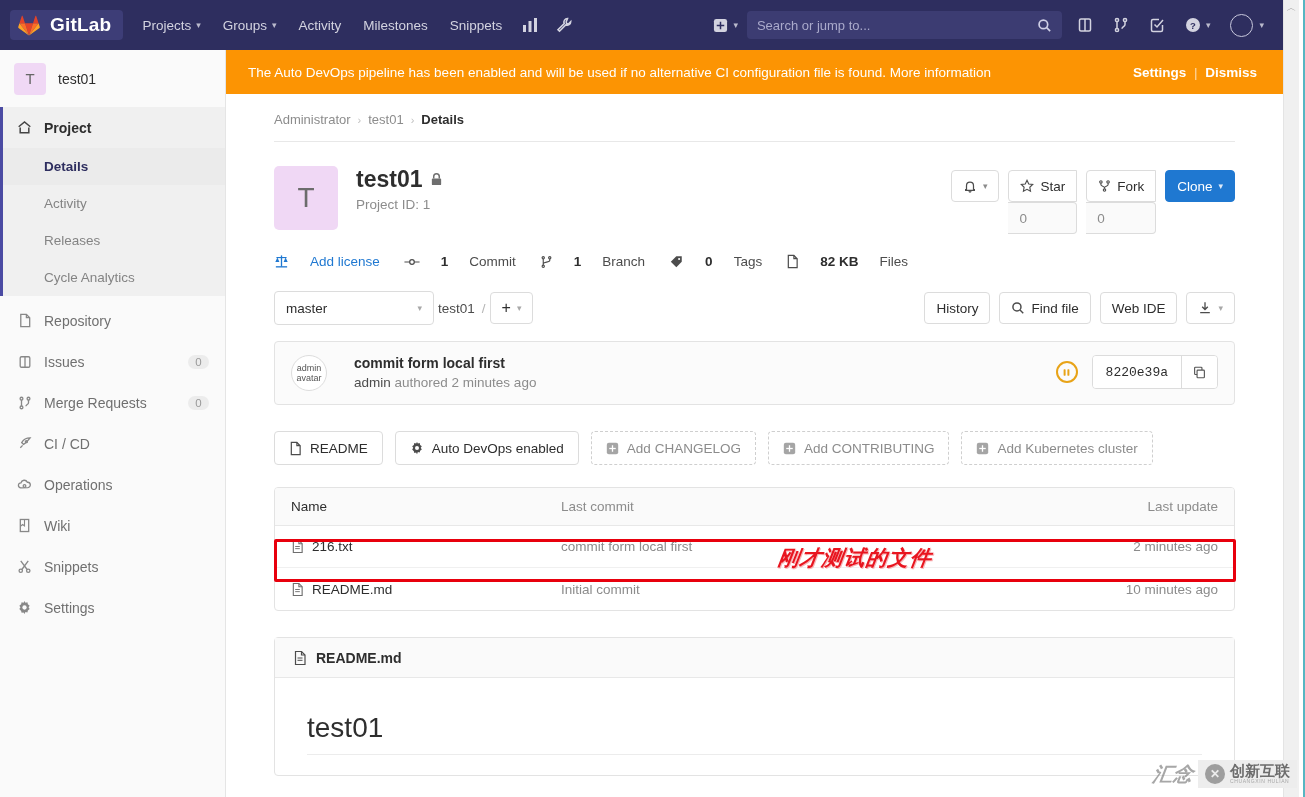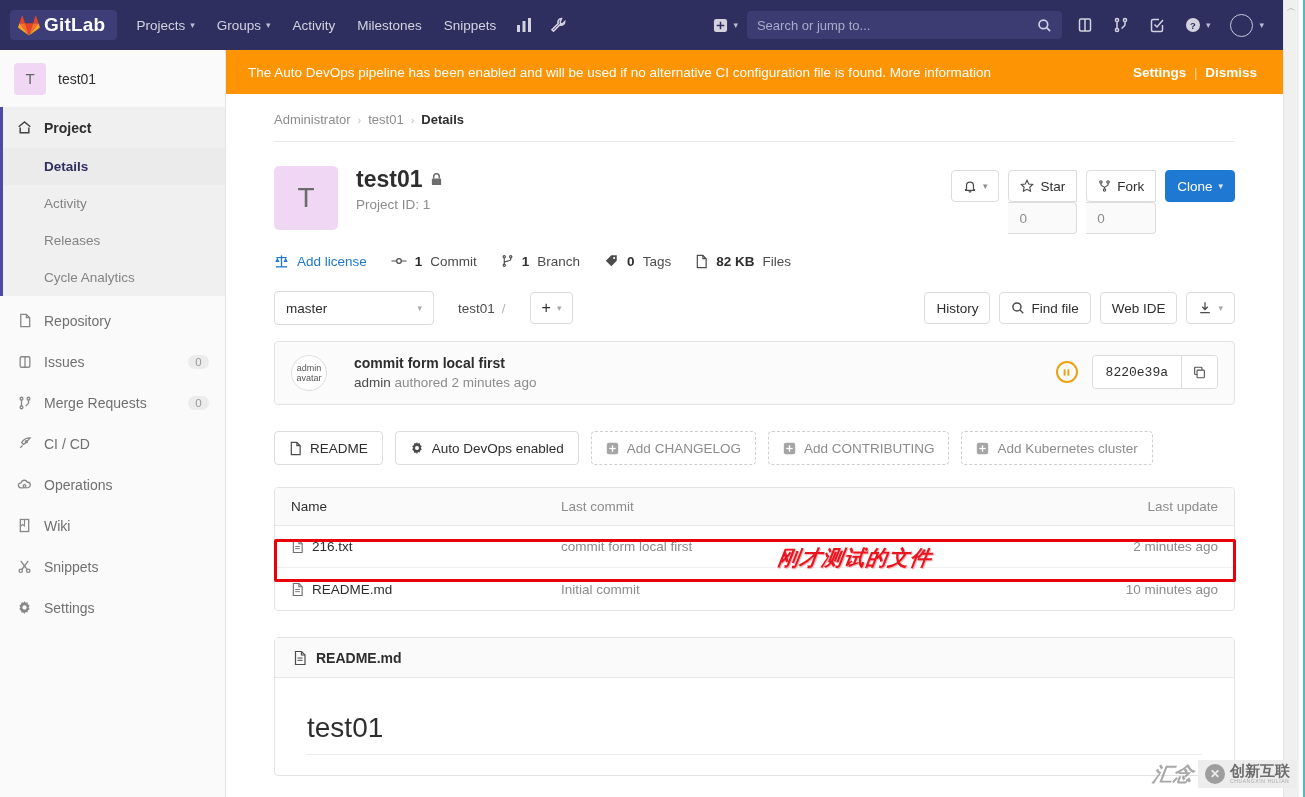--- a/index.html
+++ b/index.html
@@ -9,21 +9,21 @@
     background: #fff; overflow: hidden;
   }
   .app { position: relative; width: 1305px; height: 797px; background:#fff; }
 
   
   .navbar {
     position:absolute; top:0; left:0; width:1283px; height:50px;
     background:#2e2e5f; display:flex; align-items:center; padding:0 10px;
   }
   .brand {
-    display:flex; align-items:center; gap:4px;
+    display:flex; align-items:center; gap:10px;
     background:#3d3d77; border-radius:4px; padding:4px 12px 4px 8px; margin-right:8px;
   }
   .brand-text { color:#fff; font-size:19px; font-weight:600; letter-spacing:.2px; }
   .nav-link {
     color:#d3d3e0; font-size:13.5px; padding:6px 11px; display:flex;
     align-items:center; gap:5px; white-space:nowrap; cursor:pointer;
   }
   .caret { font-size:9px; opacity:.85; }
   .nav-ico { color:#d3d3e0; padding:6px 9px; display:flex; align-items:center; cursor:pointer; }
   .nav-spacer { flex:1; }
@@ -118,26 +118,26 @@
     font-family:"Liberation Sans", sans-serif;
   }
   .btn-group { display:flex;flex-direction:column; }
   .btn-group .btn { border-radius:0; border-left-width:0; }
   .btn-group .btn:first-child { border-radius:4px 0 0 4px; border-left-width:1px; }
   .btn-group .btn:last-child { border-radius:0 4px 4px 0; }
   .cnt { color:#8c8c8c; background:#fafafa; }
   .btn-primary { background:#1f78d1; border-color:#1f78d1; color:#fff; font-weight:400; }
 
   .stats { display:flex; align-items:center; gap:24px; padding:20px 0 0; font-size:13.5px; }
-  .stat { display:flex; align-items:flex-start; gap:8px; color:#4c4c4c; }
+  .stat { display:flex; align-items:center; gap:21px; color:#4c4c4c; }
   .stat b { font-weight:700; color:#2e2e2e; }
   .stat.link { color:#1f78d1; cursor:pointer; }
   .stat.link svg { color:#1f78d1; }
 
-  .toolbar { display:flex; align-items:center; padding:22px 0 16px; gap:24px; }
+  .toolbar { display:flex; align-items:center; padding:22px 0 16px; gap:4px; }
   .branch-sel {
     width:160px; height:34px; border:1px solid #dcdcdc; border-radius:4px; background:#fff;
     display:flex; align-items:center; justify-content:space-between; padding:0 11px;
     font-size:13.5px; color:#2e2e2e; cursor:pointer;
   }
   .path { font-size:13.5px; color:#4c4c4c; display:flex; align-items:center; gap:7px; }
   .path .slash { color:#b5b5b5; }
   .tb-right { margin-left:auto; display:flex; gap:9px; }
 
   .commit-card {

